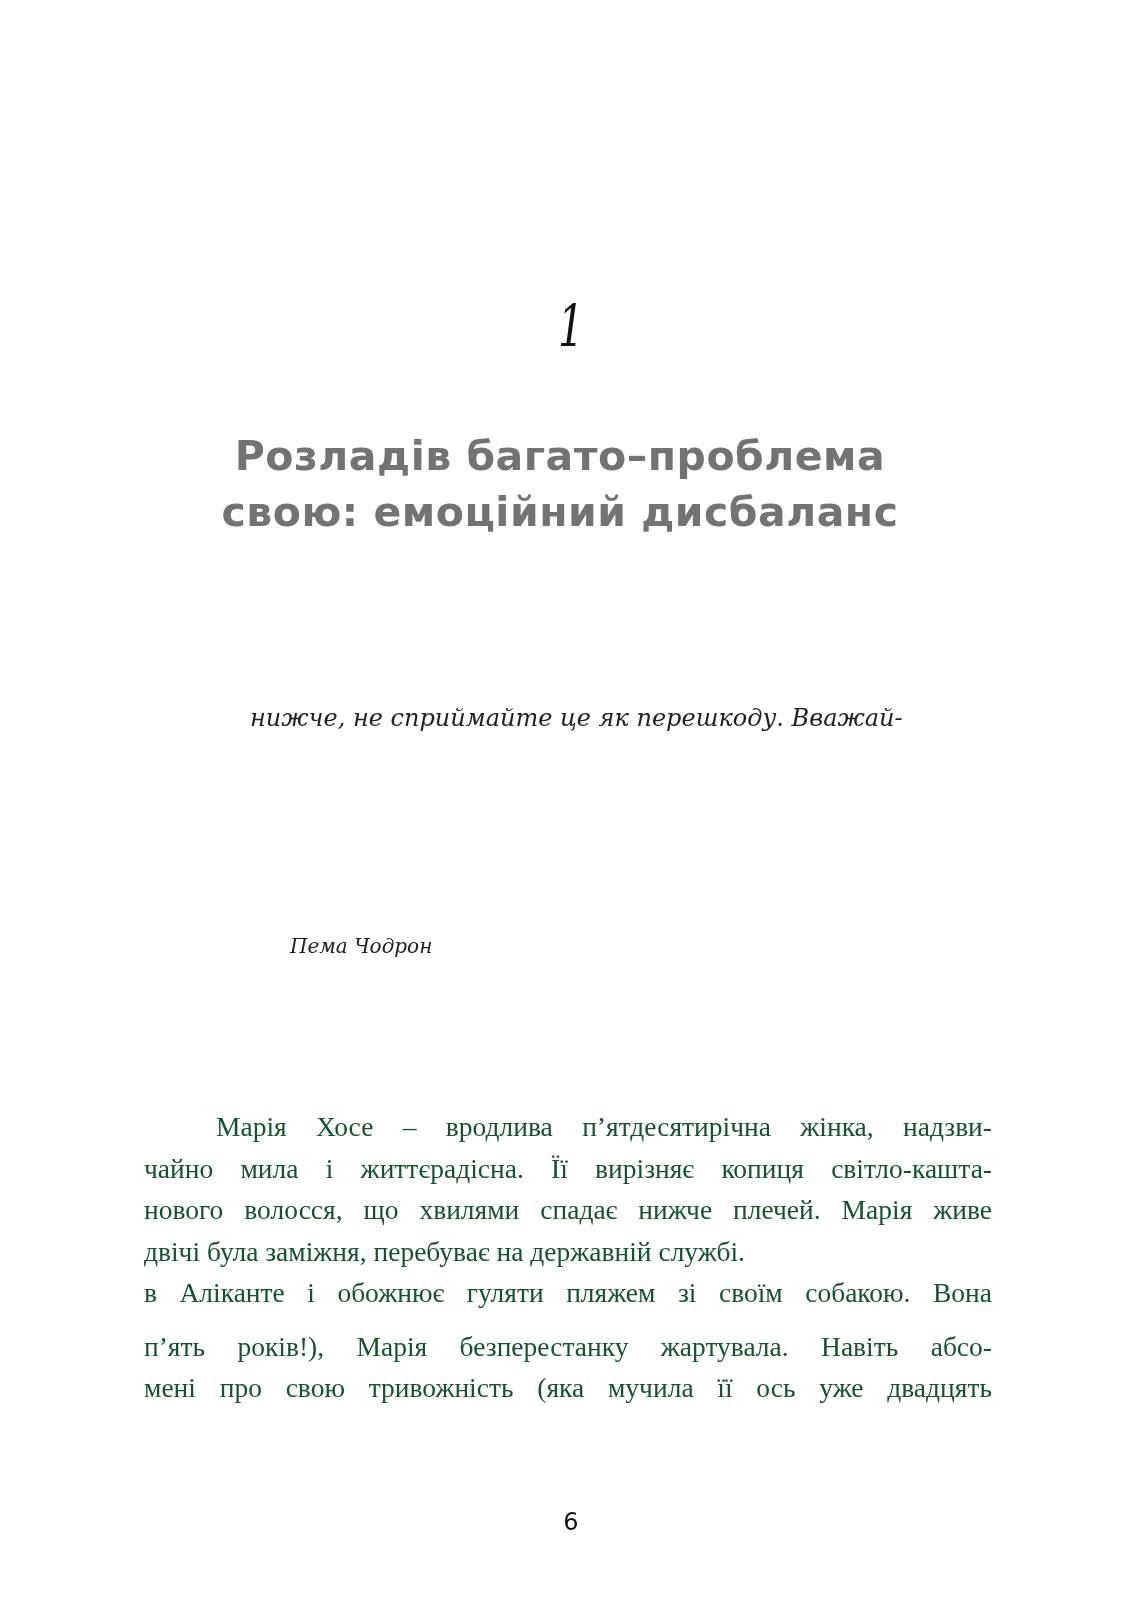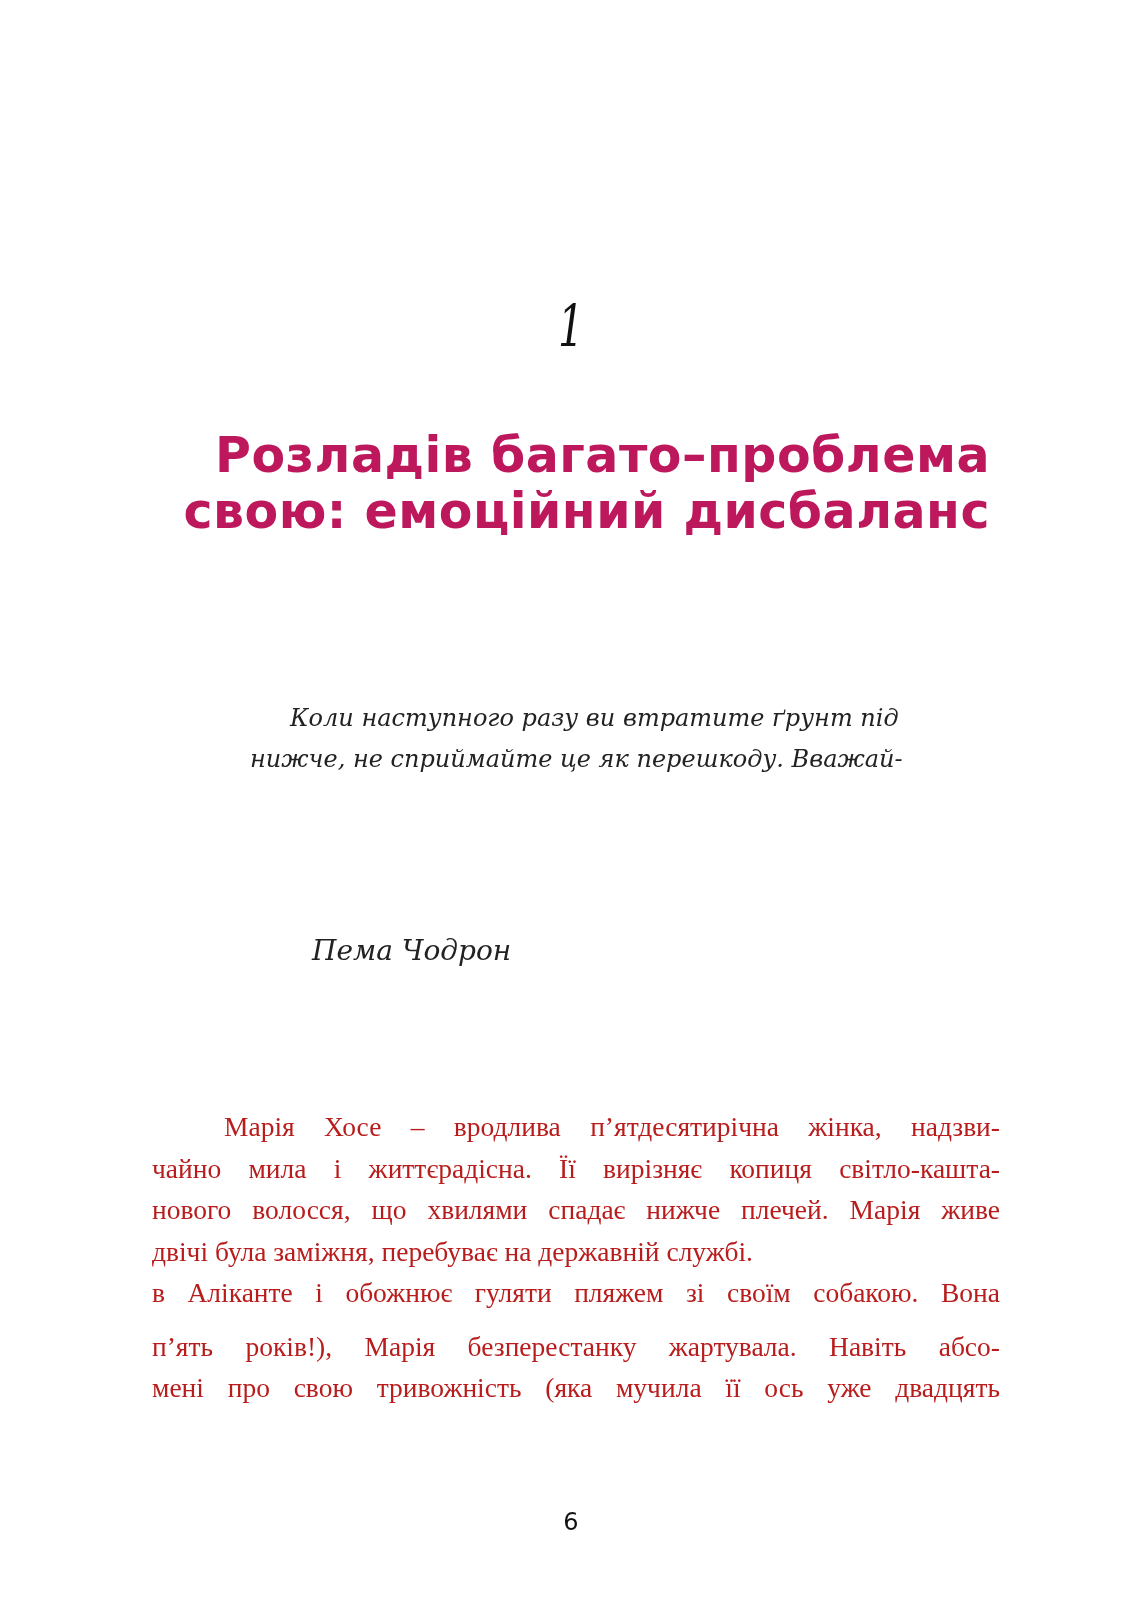--- a/index.html
+++ b/index.html
@@ -3,38 +3,38 @@
 <meta charset="utf-8">
 <style>
   html, body { margin: 0; padding: 0; background: #ffffff; }
   body { width: 1142px; height: 1615px; position: relative; overflow: hidden; color: #1a1a1a; }
   .chapter-num {
     position: absolute; left: 0; width: 1142px; top: 292px; text-align: center;
     font-family: "DejaVu Serif", serif; font-style: italic; font-size: 58px; font-weight: normal;
     transform: scaleX(0.7); color: #111;
   }
   .title {
-    position: absolute; left: 130px; width: 860px; top: 428px; text-align: right;
-    font-family: "DejaVu Sans", sans-serif; font-weight: bold; font-size: 49px; line-height: 56px;
-    color: #be185d; letter-spacing: 0.5px;
+    position: absolute; left: 130px; width: 860px; top: 428px; text-align: center;
+    font-family: "DejaVu Sans", sans-serif; font-weight: bold; font-size: 41px; line-height: 56px;
+    color: #737373; letter-spacing: 0.5px;
   }
   .epigraph {
     position: absolute; left: 250px; width: 715px; top: 698px;
     font-family: "DejaVu Serif", serif; font-style: italic; font-size: 24px; line-height: 40.5px;
     text-align: justify; color: #222;
   }
   .epigraph-line { display: block; }
   .first-indent { padding-left: 40px; }
   .author {
     position: absolute; left: 290px; top: 934px;
-    font-family: "DejaVu Serif", serif; font-style: italic; font-size: 28px; color: #222; margin-left: 22px;
+    font-family: "DejaVu Serif", serif; font-style: italic; font-size: 20px; color: #222;
   }
   .body-text {
-    position: absolute; left: 152px; width: 848px; top: 1106px;
-    font-family: "Liberation Serif", serif; font-size: 27.5px; line-height: 41.5px; color: #b91c1c;
+    position: absolute; left: 144px; width: 848px; top: 1106px;
+    font-family: "Liberation Serif", serif; font-size: 27.5px; line-height: 41.5px; color: #14532d;
   }
   .para { margin: 0; }
   .line { display: block; text-align: justify; text-align-last: justify; white-space: nowrap; }
   .line.last { text-align-last: left; }
   .indent { padding-left: 72px; }
   .para + .para { margin-top: 12px; }
   .page-number {
     position: absolute; left: 0; width: 1142px; top: 1508px; text-align: center;
     font-family: "DejaVu Sans", sans-serif; font-size: 24px; color: #111;
   }
@@ -43,21 +43,20 @@
 <body>
 
 <div class="chapter-num">1</div>
 
 <div class="title">
   <div>Розладів багато–проблема</div>
   <div>свою: емоційний дисбаланс</div>
 </div>
 
 <div class="epigraph">
-  <span class="epigraph-line first-indent">Коли наступного разу ви втратите ґрунт під</span>
   <span class="epigraph-line">нижче, не сприймайте це як перешкоду. Вважай-</span>
 </div>
 
 <div class="author">Пема Чодрон</div>
 
 <div class="body-text">
   <div class="para">
     <span class="line indent">Марія Хосе – вродлива п’ятдесятирічна жінка, надзви-</span>
     <span class="line">чайно мила і життєрадісна. Її вирізняє копиця світло-кашта-</span>
     <span class="line">нового волосся, що хвилями спадає нижче плечей. Марія живе</span>

